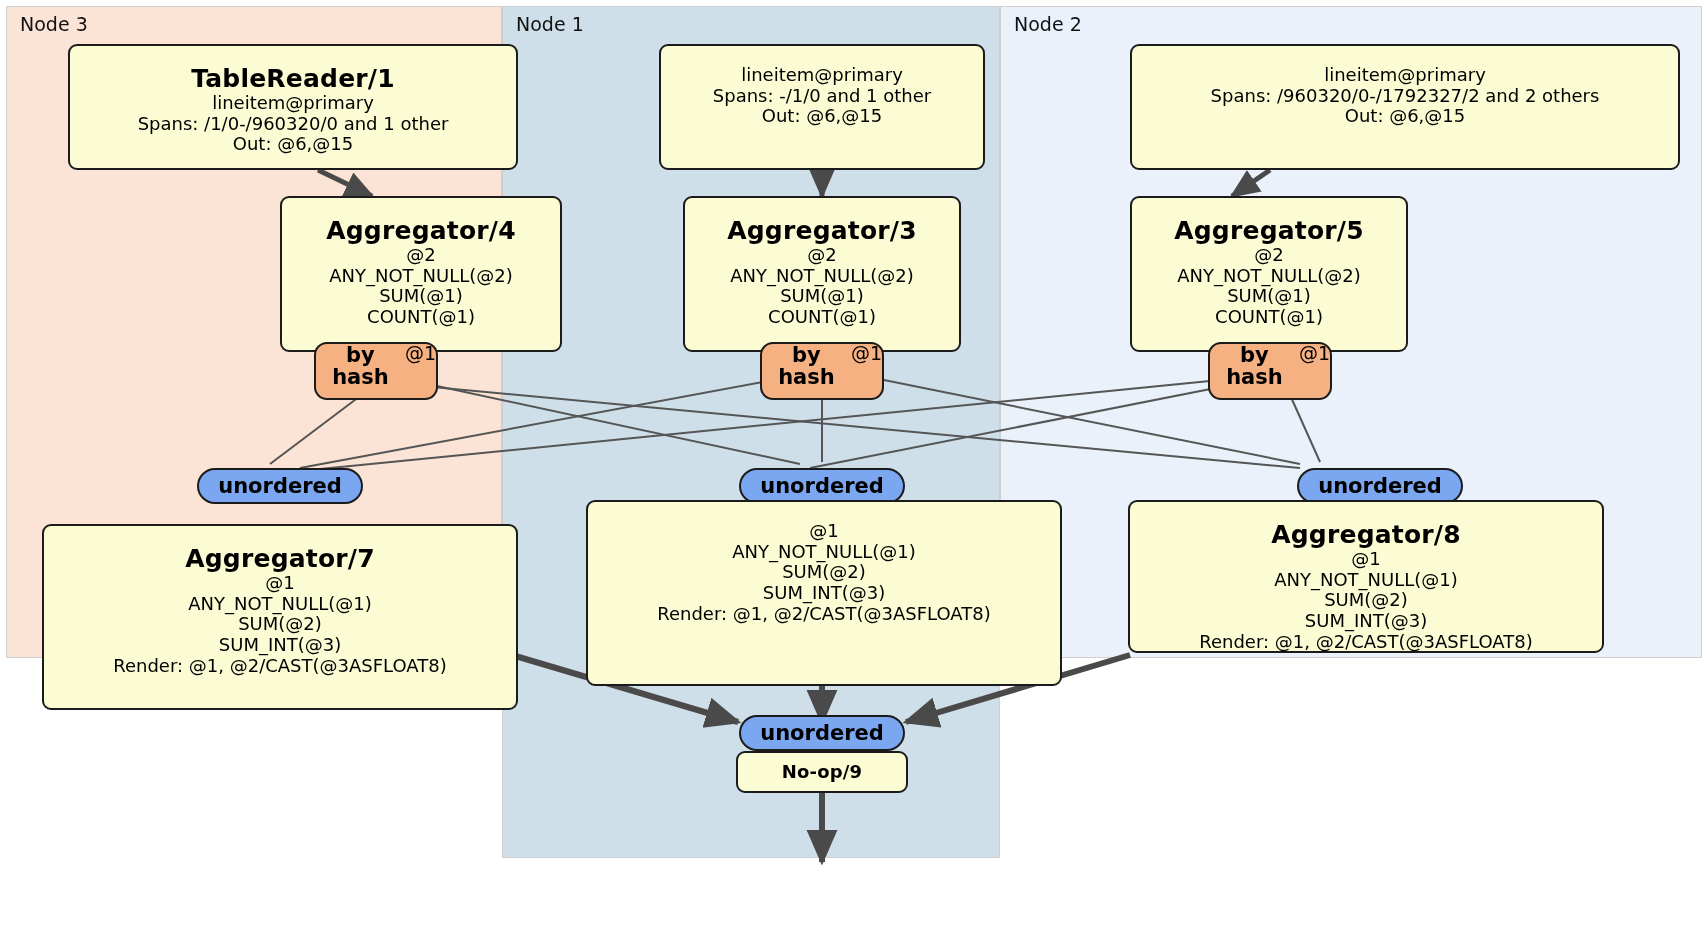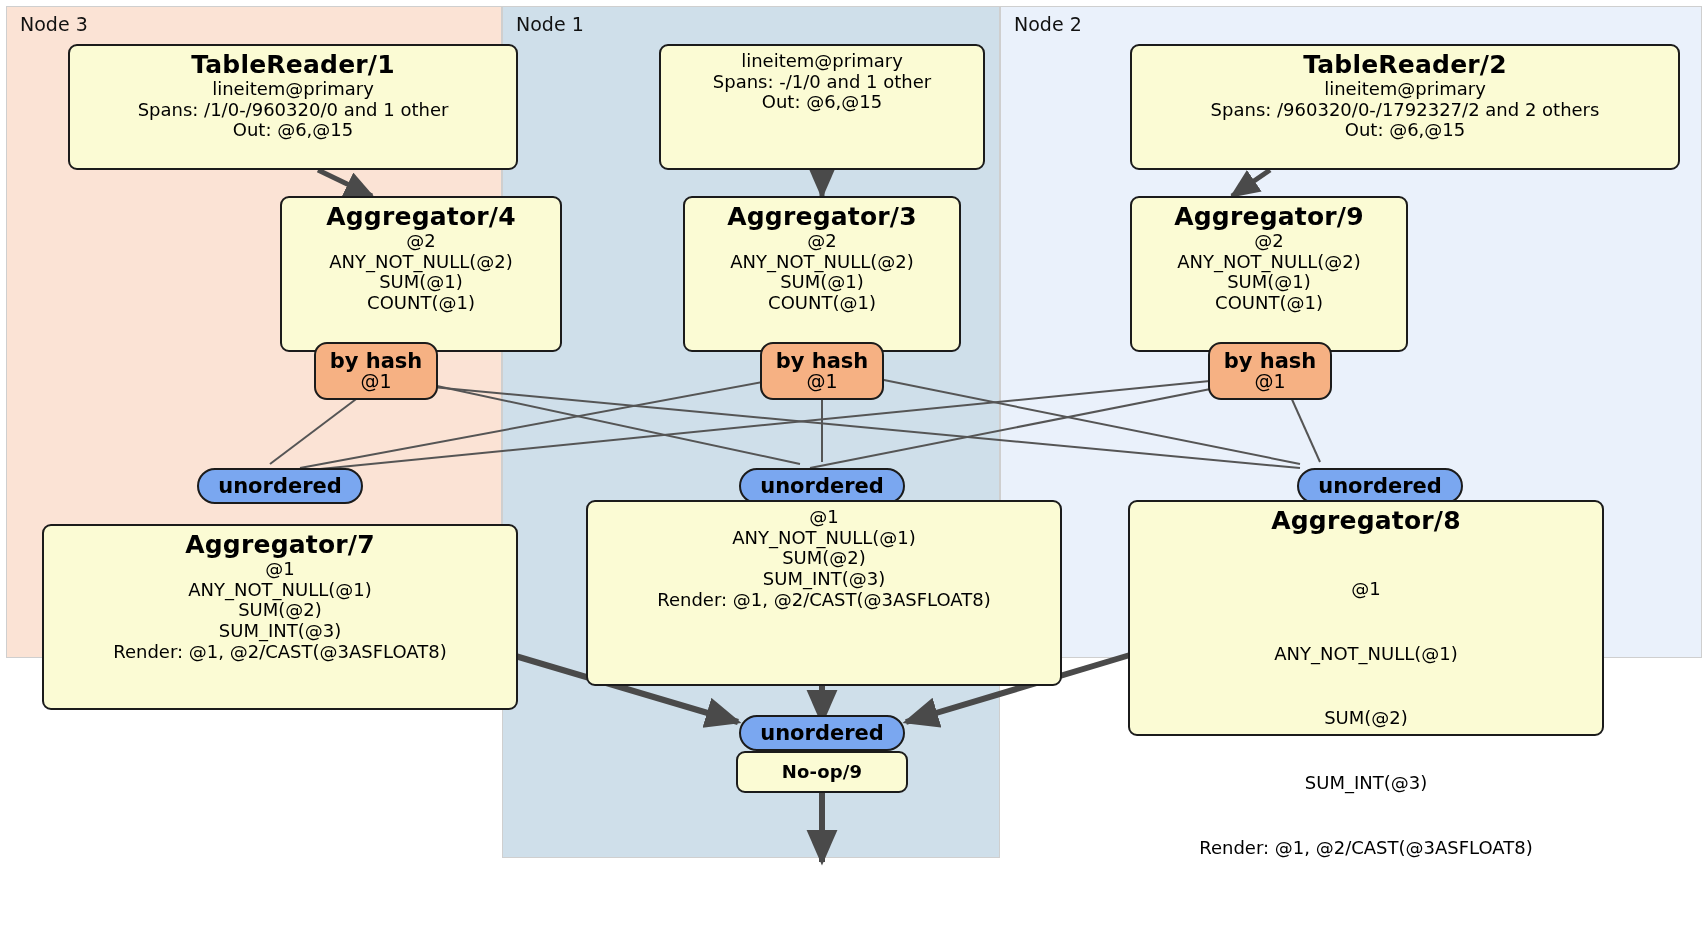--- a/index.html
+++ b/index.html
@@ -15,36 +15,36 @@
 
   
   #edges{position:absolute;left:0;top:0;width:1708px;height:940px;}
 
   
   .proc{
     position:absolute;box-sizing:border-box;
     background:#fbfbd4;border:2px solid #1b1b1b;border-radius:9px;
     text-align:center;color:#000;
     display:flex;flex-direction:column;justify-content:flex-start;
-    padding-top:5px;
+    padding-top:19px;
   }
   .proc .title{font-weight:bold;font-size:25px;line-height:1.12;letter-spacing:.2px;}
   .proc .line{font-size:18px;line-height:1.15;white-space:nowrap;}
 
   .proc.small{justify-content:center;padding-top:0;}
   .proc.small .title{font-size:18px;}
 
   
   .badge{
     position:absolute;box-sizing:border-box;text-align:center;color:#000;
     border:2px solid #1b1b1b;
   }
   .badge-hash{
     background:#f6b183;border-radius:13px;
-    display:flex;flex-direction:column;justify-content:center;
+    display:flex;justify-content:center;
   }
   .badge-hash .bh-title{font-weight:bold;font-size:21px;line-height:1.05;}
   .badge-hash .bh-sub{font-size:19px;line-height:1.05;}
   .badge-unordered{
     background:#7aa7f0;border-radius:999px;
     display:flex;align-items:center;justify-content:center;
     font-weight:bold;font-size:21px;
   }
 </style>
 </head>
@@ -112,21 +112,20 @@
     <div class="line">Out: @6,@15</div>
   </div>
 
   <div class="proc" style="left:659px;top:44px;width:326px;height:126px;">
     <div class="line">lineitem@primary</div>
     <div class="line">Spans: -/1/0 and 1 other</div>
     <div class="line">Out: @6,@15</div>
   </div>
 
   <div class="proc" style="left:1130px;top:44px;width:550px;height:126px;">
-    <div class="title">TableReader/2</div>
     <div class="line">lineitem@primary</div>
     <div class="line">Spans: /960320/0-/1792327/2 and 2 others</div>
     <div class="line">Out: @6,@15</div>
   </div>
 
   <div class="proc" style="left:236px;top:196px;width:282px;height:156px;margin-left:44px;">
     <div class="title">Aggregator/4</div>
     <div class="line">@2</div>
     <div class="line">ANY_NOT_NULL(@2)</div>
     <div class="line">SUM(@1)</div>
@@ -135,21 +134,21 @@
 
   <div class="proc" style="left:683px;top:196px;width:278px;height:156px;">
     <div class="title">Aggregator/3</div>
     <div class="line">@2</div>
     <div class="line">ANY_NOT_NULL(@2)</div>
     <div class="line">SUM(@1)</div>
     <div class="line">COUNT(@1)</div>
   </div>
 
   <div class="proc" style="left:1130px;top:196px;width:278px;height:156px;">
-    <div class="title">Aggregator/9</div>
+    <div class="title">Aggregator/5</div>
     <div class="line">@2</div>
     <div class="line">ANY_NOT_NULL(@2)</div>
     <div class="line">SUM(@1)</div>
     <div class="line">COUNT(@1)</div>
   </div>
 
   <div class="badge badge-hash" style="left:314px;top:342px;width:124px;height:58px;">
     <div class="bh-title">by hash</div>
     <div class="bh-sub">@1</div>
   </div>
@@ -182,21 +181,21 @@
   </div>
 
   <div class="proc" style="left:586px;top:500px;width:476px;height:186px;">
     <div class="line">@1</div>
     <div class="line">ANY_NOT_NULL(@1)</div>
     <div class="line">SUM(@2)</div>
     <div class="line">SUM_INT(@3)</div>
     <div class="line">Render: @1, @2/CAST(@3ASFLOAT8)</div>
   </div>
 
-  <div class="proc" style="left:1128px;top:500px;width:476px;height:236px;gap:44px;">
+  <div class="proc" style="left:1128px;top:500px;width:476px;height:153px;">
     <div class="title">Aggregator/8</div>
     <div class="line">@1</div>
     <div class="line">ANY_NOT_NULL(@1)</div>
     <div class="line">SUM(@2)</div>
     <div class="line">SUM_INT(@3)</div>
     <div class="line">Render: @1, @2/CAST(@3ASFLOAT8)</div>
   </div>
 
   <div class="badge badge-unordered" style="left:739px;top:715px;width:166px;height:36px;">
     <span>unordered</span>

